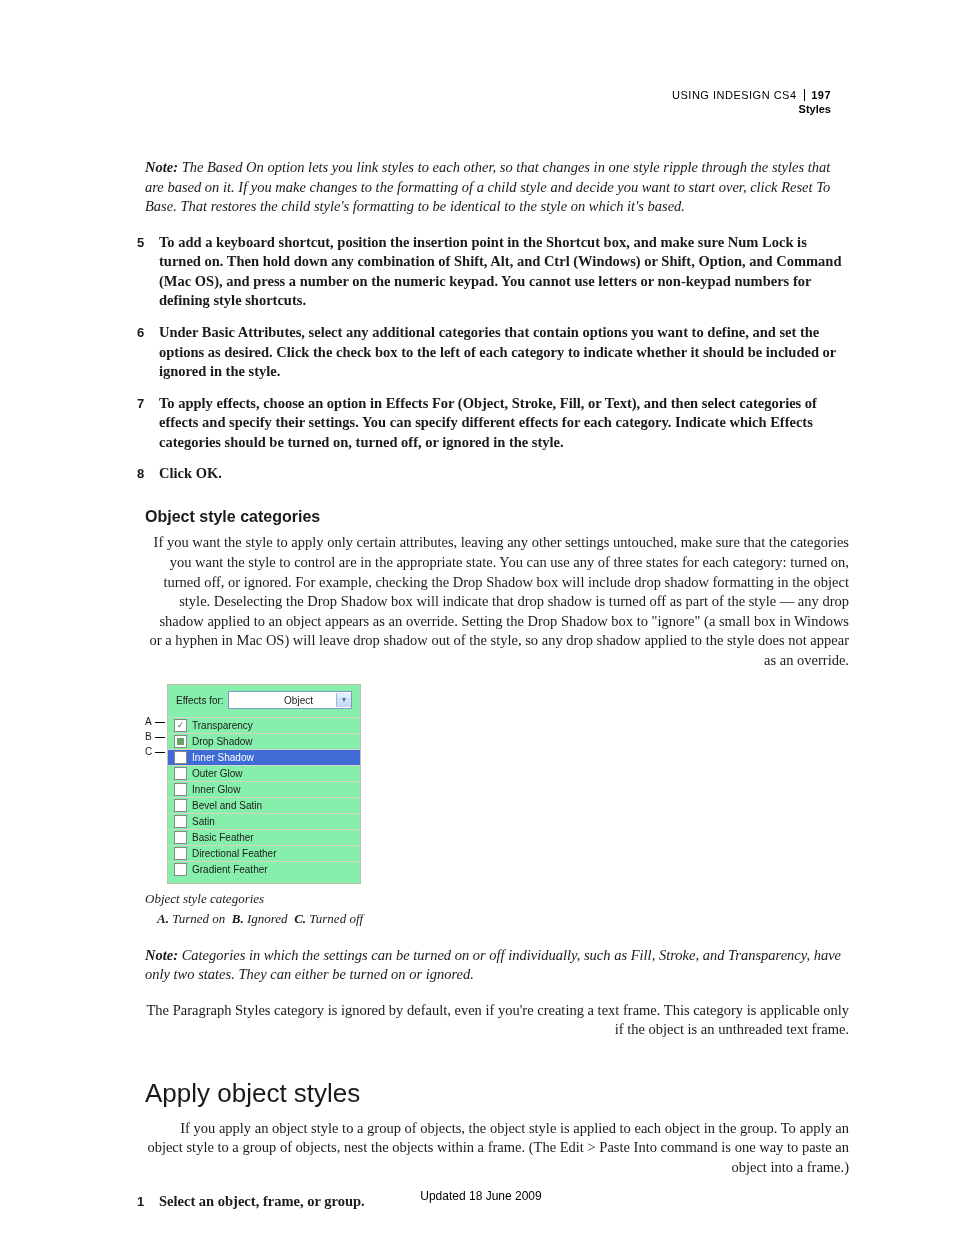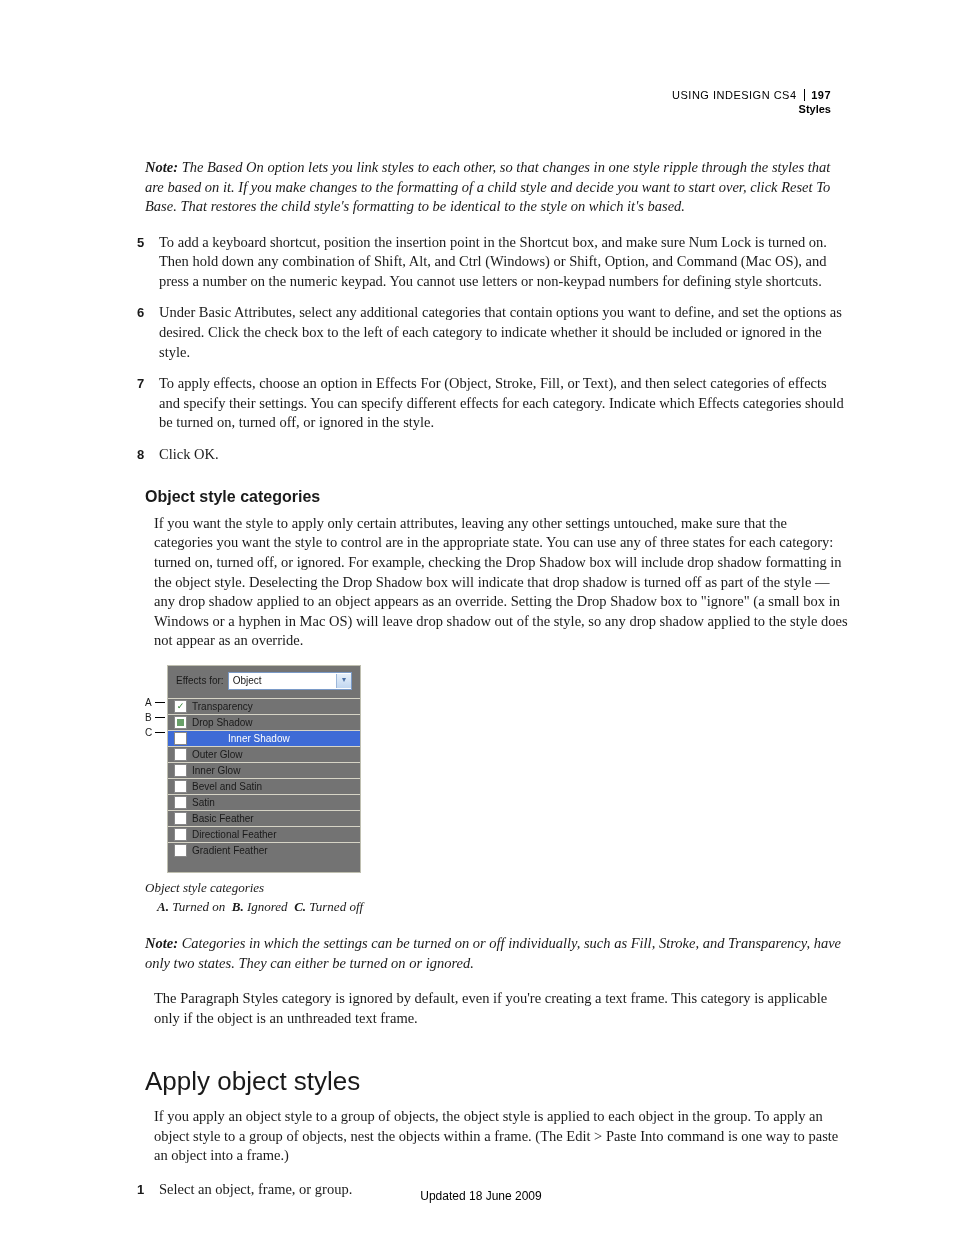--- a/index.html
+++ b/index.html
@@ -62,61 +62,63 @@
   ol.steps > li .num {
     flex: 0 0 22px;
     font-family: "Myriad Pro", Arial, sans-serif;
     font-weight: 700;
     font-size: 13px;
     margin-left: -8px;
     padding-top: 1px;
   }
   ol.steps > li .body {
     flex: 1;
+    font-weight: bold;
   }
   h3.subhead {
     font-family: "Myriad Pro", Arial, sans-serif;
     font-weight: 700;
     font-size: 16px;
     margin: 22px 0 6px 0;
   }
   p.body {
-    margin: 0 0 14px 9px;
+    margin: 0 0 14px 0;
+    text-align: right;
   }
   h2.section {
     font-family: "Myriad Pro", Arial, sans-serif;
     font-weight: 400;
     font-size: 26px;
     margin: 36px 0 8px 0;
   }
   
   .figure {
     margin: 8px 0 6px 0;
   }
   .panel {
     width: 192px;
-    background: #737373;
+    background: #86efac;
     border: 1px solid #bfbfb0;
     font-family: Tahoma, Arial, sans-serif;
     font-size: 10px;
     margin-left: 22px;
-    padding-bottom: 14px;
+    padding-bottom: 6px;
   }
   .panel-header {
     display: flex;
     align-items: center;
     gap: 4px;
     padding: 6px 8px 8px 8px;
   }
   .panel-header .lbl { }
   .panel-header .combo {
     flex: 1;
     display: flex;
     align-items: center;
-    justify-content: space-between;
+    justify-content: flex-end;
     background: #fff;
     border: 1px solid #7a9ac7;
     height: 16px;
     padding: 0 0 0 4px;
     gap: 23px;
   }
   .combo .arrow {
     width: 14px;
     height: 14px;
     background: linear-gradient(#e6f0fb, #c2d7f0);
@@ -131,21 +133,20 @@
   .panel-row {
     display: flex;
     align-items: center;
     height: 15px;
     padding-left: 6px;
     border-top: 1px solid #d6d4c6;
   }
   .panel-row.selected {
     background: #3e6bd6;
     color: #fff;
-    gap: 36px;
   }
   .cbox {
     width: 11px;
     height: 11px;
     border: 1px solid #888;
     background: #fff;
     margin-right: 5px;
     display: flex;
     align-items: center;
     justify-content: center;

